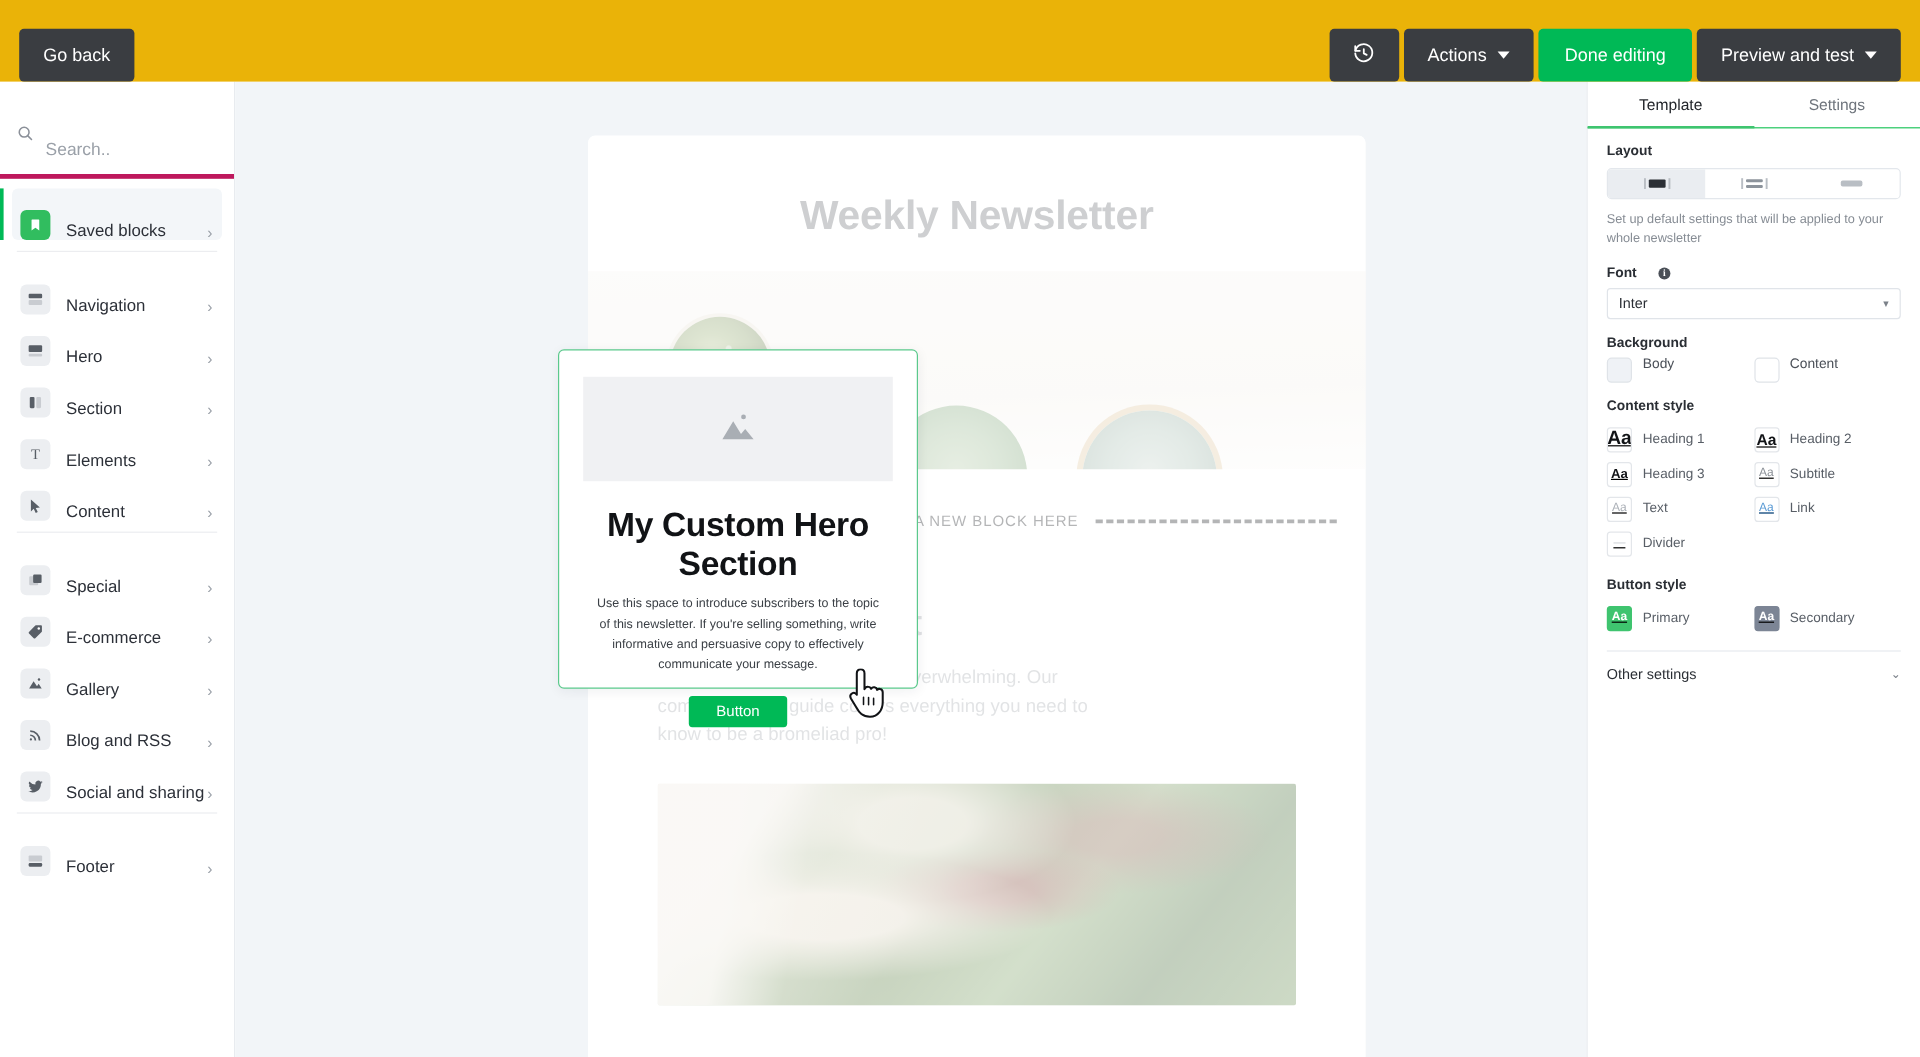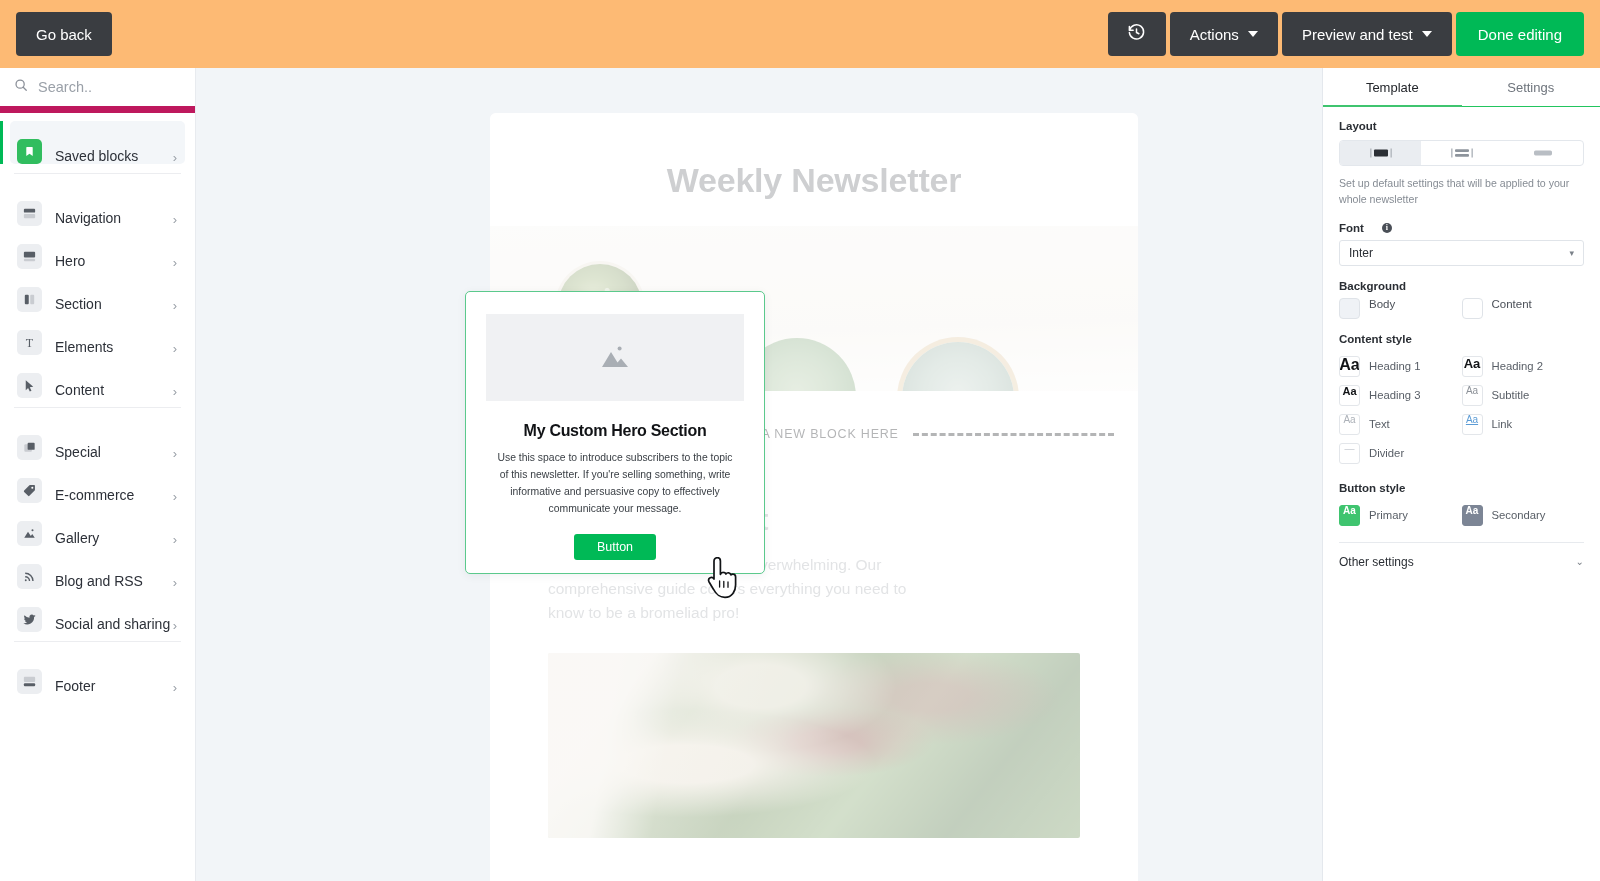--- a/index.html
+++ b/index.html
@@ -7,22 +7,22 @@
     width: 1600px; height: 881px;
     font-family: "Liberation Sans", sans-serif;
     background: #ffffff;
     overflow: hidden;
   }
   .app { position: relative; width: 1600px; height: 881px; display: flex; flex-direction: column; }
 
   
   .topbar {
     height: 68px; flex: 0 0 68px;
-    background: #fdba74;
-    display: flex; align-items: center;
+    background: #eab308;
+    display: flex; align-items: flex-end;
     padding: 0 16px;
     position: relative; z-index: 40;
   }
   .topbar-left { display: flex; align-items: center; }
   .topbar-right { margin-left: auto; display: flex; align-items: center; gap: 4px; }
   .tb-btn {
     background: #3a3d41; color: #ffffff;
     border: none; border-radius: 4px;
     height: 44px; padding: 0 20px;
     font-size: 15px; font-family: "Liberation Sans", sans-serif;
@@ -46,23 +46,24 @@
   
   .sidebar {
     width: 196px; flex: 0 0 196px;
     background: #ffffff;
     border-right: 1px solid #e8ebef;
     display: flex; flex-direction: column;
     overflow: hidden;
   }
   .search-row {
     height: 45px; flex: 0 0 45px;
-    display: flex; align-items: center;
+    display: flex; 
     gap: 10px; padding: 0 14px;
-    border-bottom: 7px solid #be185d;
+    border-bottom: 4px solid #be185d;
+    margin-top: 36px;
   }
   .search-row svg { flex: 0 0 auto; }
   .search-input {
     border: none; outline: none; background: transparent;
     font-size: 14.5px; color: #8b9099;
     font-family: "Liberation Sans", sans-serif;
     width: 100%;
   }
   .search-input::placeholder { color: #9aa0a8; }
 
@@ -194,21 +195,21 @@
     background: #ffffff; border: 1px solid #5bc98c;
     border-radius: 5px; z-index: 20;
     box-shadow: 0 2px 10px rgba(20,30,50,.06);
     padding: 22px 20px 0;
   }
   .sc-img {
     height: 87px; background: #f0f1f3;
     display: flex; align-items: center; justify-content: center;
   }
   .sc-title {
-    text-align: center; font-size: 16px; font-weight: bold;
+    text-align: center; font-size: 28px; font-weight: bold;
     color: #111316; margin-top: 21px; letter-spacing: -0.3px;
   }
   .sc-text {
     text-align: center; font-size: 10.4px; color: #3b4046;
     line-height: 1.62; margin-top: 10px; padding: 0 10px;
   }
   .sc-btn {
     display: block; margin: 17px auto 0;
     background: #00b956; color: #fff; border: none;
     border-radius: 3px; height: 26px; width: 82px;
@@ -269,22 +270,22 @@
   .swatch-txt { font-size: 11.5px; color: #4b5058; }
 
   .style-grid { display: flex; flex-wrap: wrap; margin-top: 7px; }
   .style-cell {
     width: 50%; display: flex; align-items: center; gap: 9px;
     height: 29px;
   }
   .aa {
     width: 21px; height: 21px; border-radius: 3px;
     border: 1px solid #e3e6ea; background: #fff;
-    display: flex; align-items: flex-start; justify-content: center;
-    overflow: hidden; flex: 0 0 21px;
+    display: flex; align-items: center; justify-content: center;
+    overflow: hidden; flex: 0 0 21px; text-decoration: underline;
   }
   .aa span { font-family: "Liberation Sans", sans-serif; line-height: 1; }
   .style-txt { font-size: 11.3px; color: #585e66; }
 
   .divider-line { height: 1px; background: #e7eaee; margin: 12px 0 0; }
   .other-row {
     display: flex; align-items: center; height: 38px;
     font-size: 12px; color: #2a2e34; cursor: pointer;
   }
   .other-row .sc { margin-left: auto; color: #7b8189; font-size: 10px; }
@@ -318,26 +319,26 @@
             <path d="M3.2 9.2A9 9 0 1 1 3 12"></path>
             <polyline points="3 4.5 3 9.3 7.8 9.3"></polyline>
             <polyline points="12 7.6 12 12 15 13.6"></polyline>
           </svg>
         </span>
       </button>
       <button class="tb-btn">
         <span>Actions</span>
         <i class="caret"></i>
       </button>
+      <button class="tb-btn primary">
+        <span>Done editing</span>
+      </button>
       <button class="tb-btn">
         <span>Preview and test</span>
         <i class="caret"></i>
-      </button>
-      <button class="tb-btn primary">
-        <span>Done editing</span>
       </button>
     </div>
   </div>
 
   <div class="body-row">
 
     <div class="sidebar">
       <div class="search-row">
         <span>
           <svg width="14" height="14" viewBox="0 0 24 24" fill="none" stroke="#8b9099" stroke-width="2.2" stroke-linecap="round">

